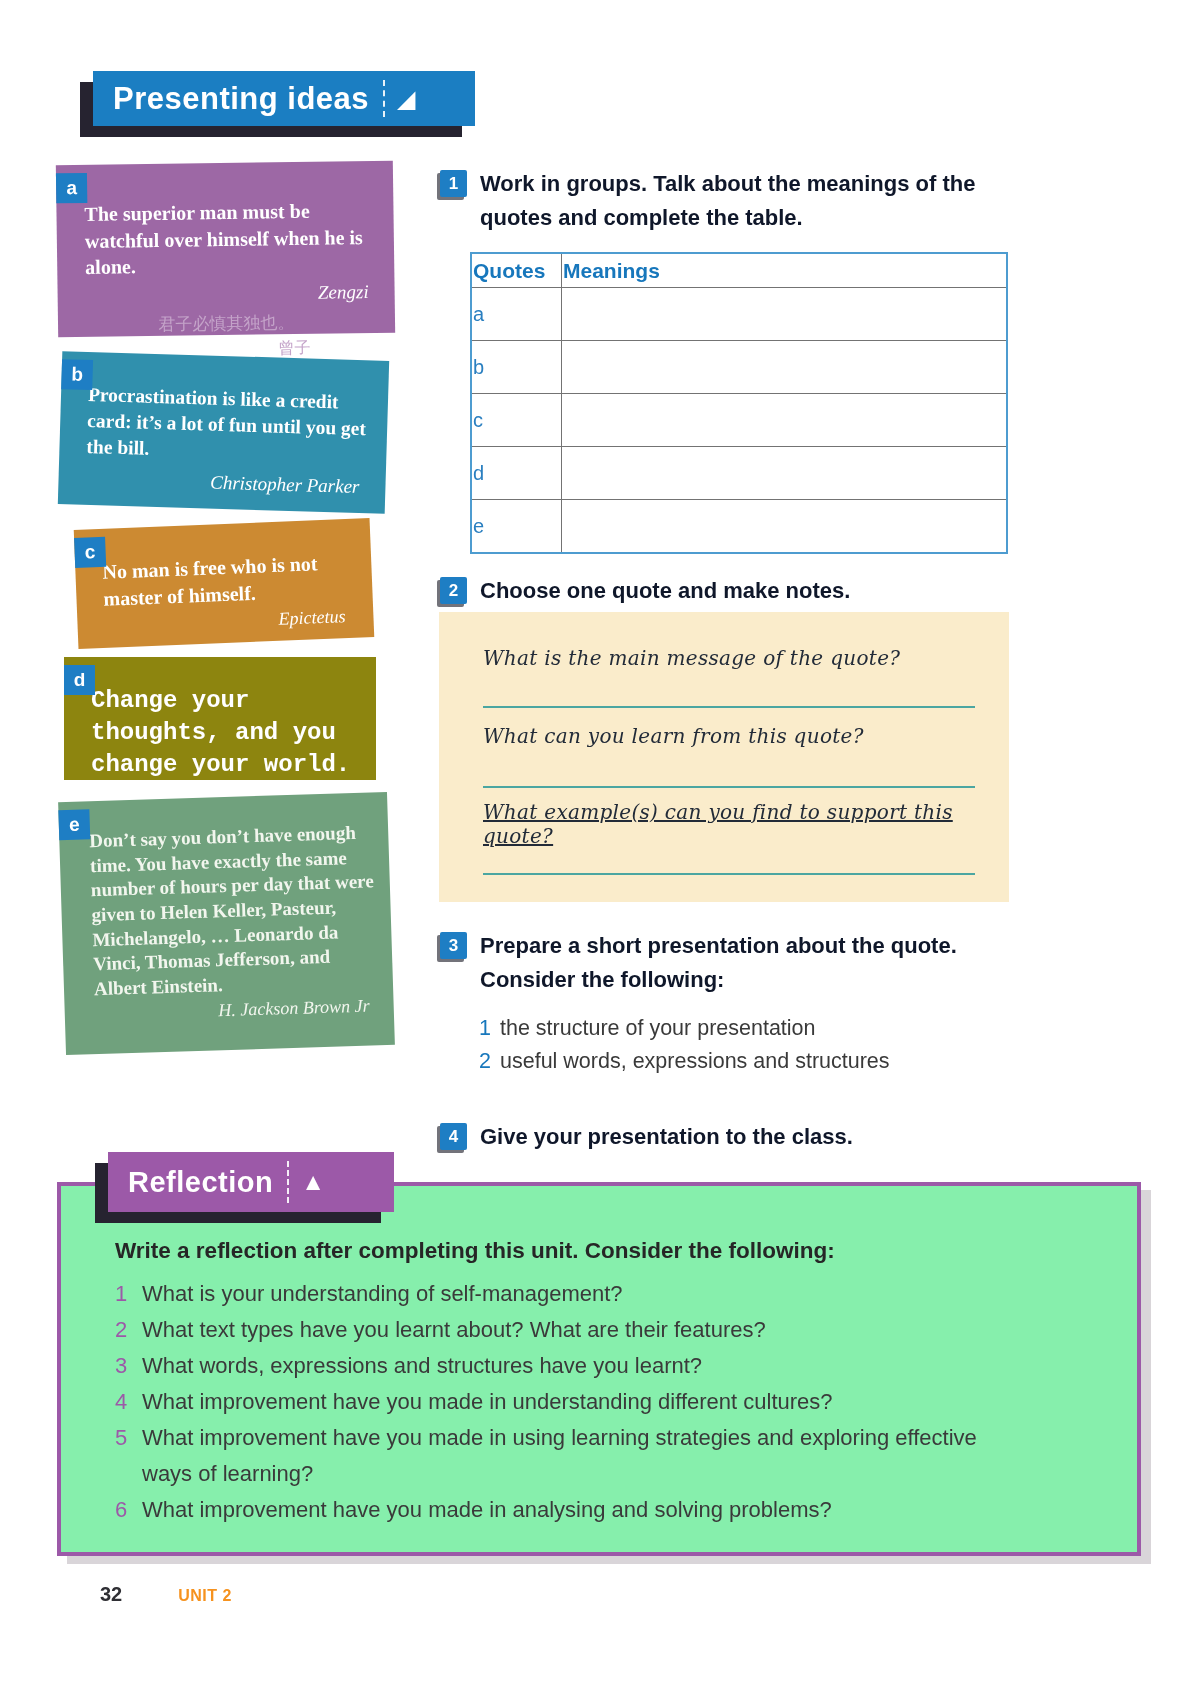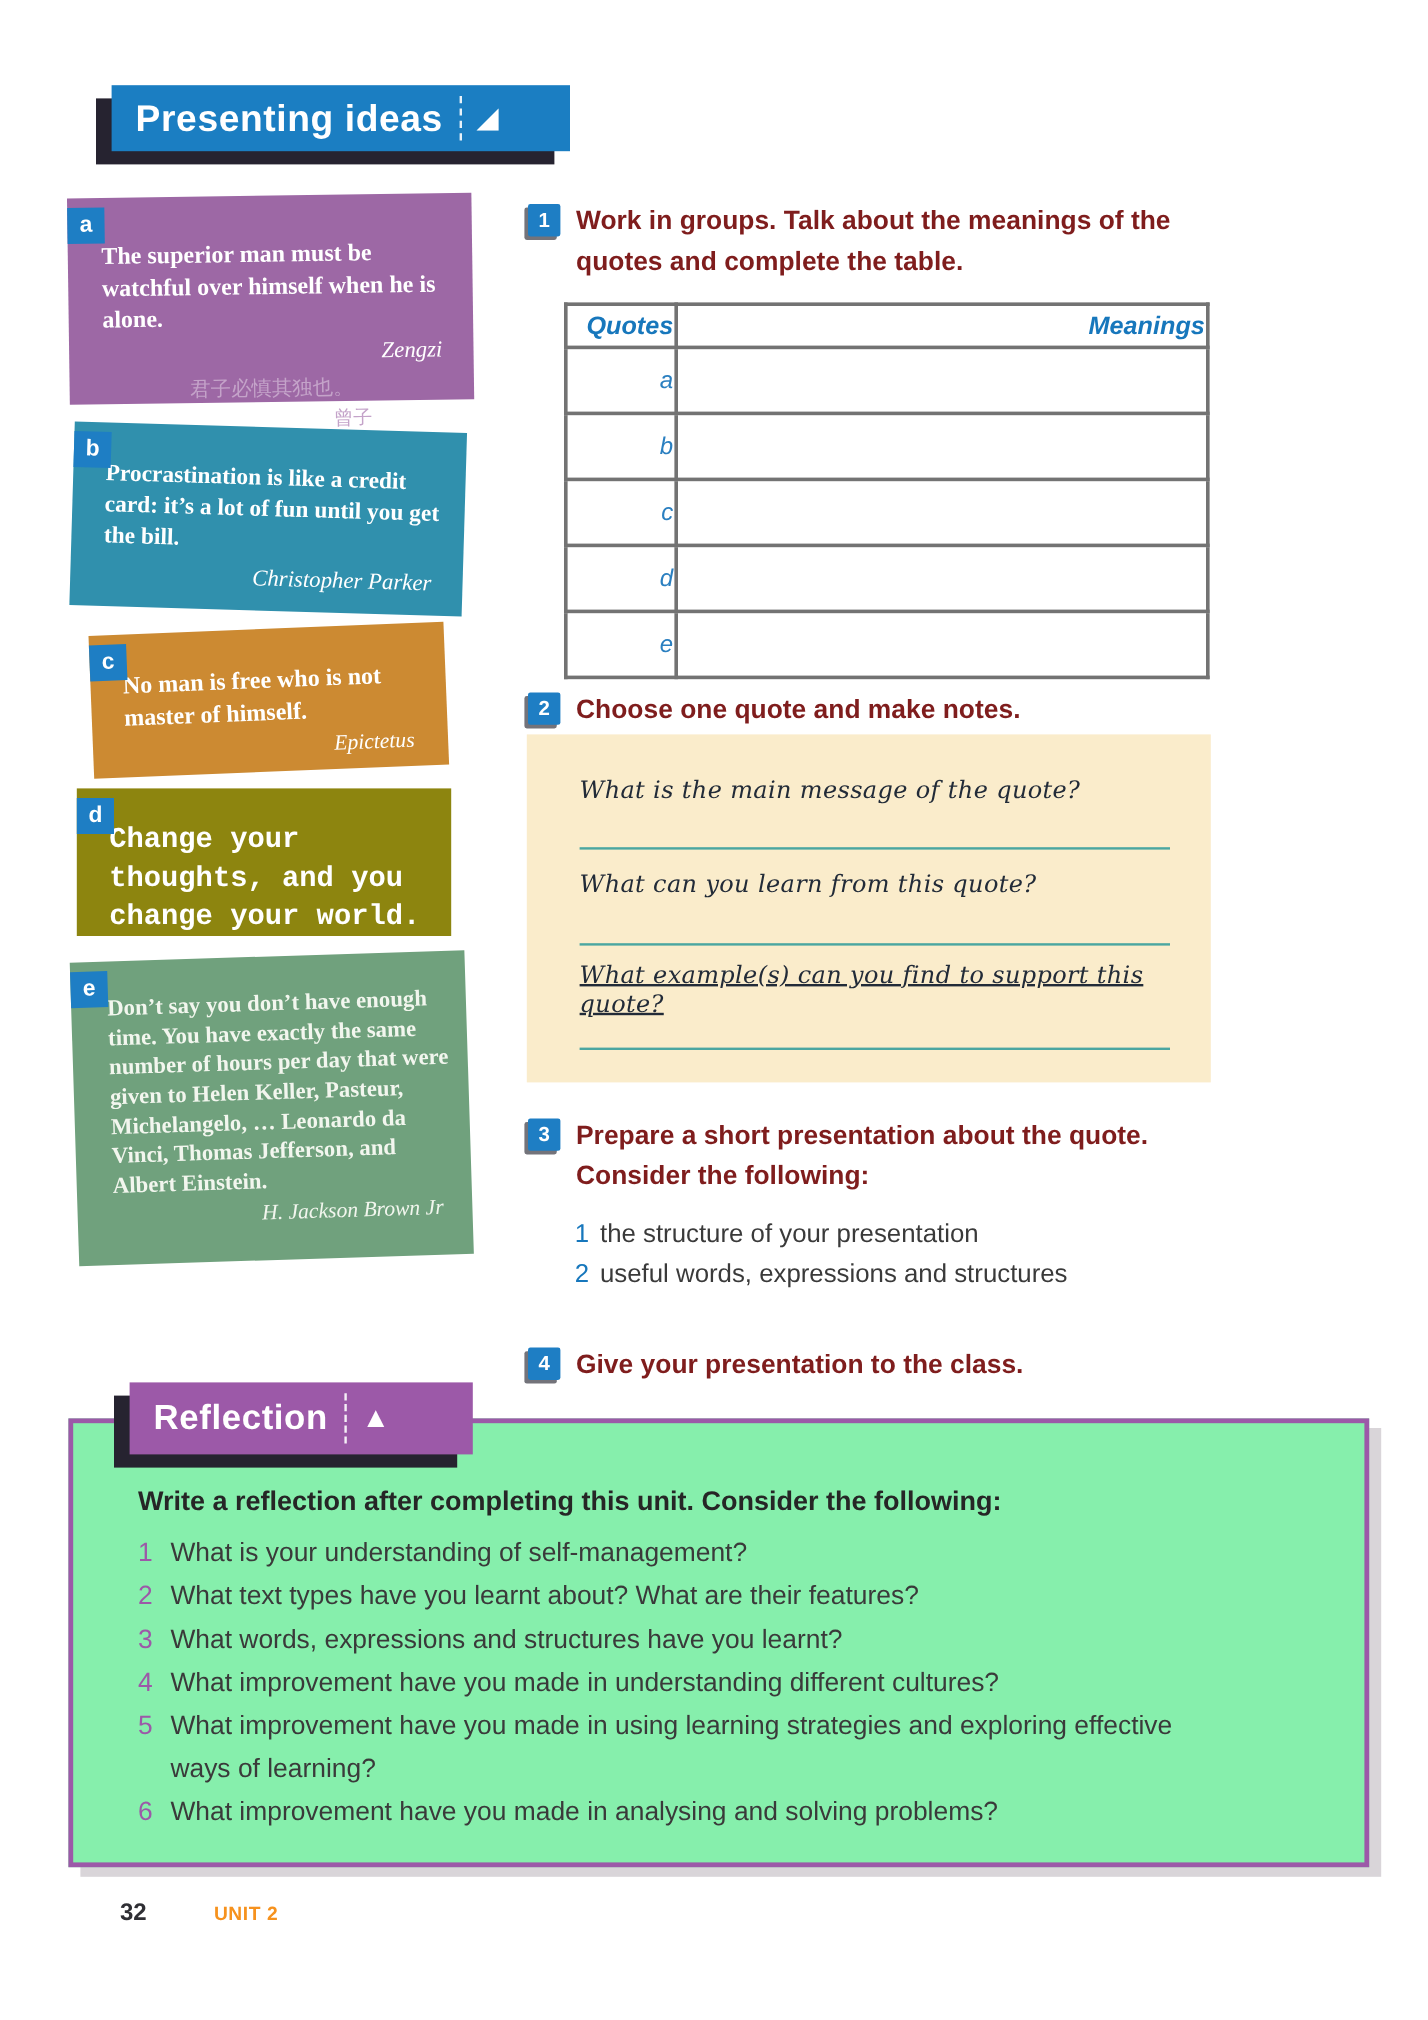--- a/index.html
+++ b/index.html
@@ -41,32 +41,32 @@
   #card-d .qauthor{font-size:18px;margin-right:28px;}
   #card-e{left:62px;top:797px;width:329px;height:253px;background:#70a17d;transform:rotate(-1.8deg);}
   #card-e .qtext{padding:28px 14px 0 30px;font-size:19px;line-height:1.3;color:#f2f6ee;}
   #card-e .qauthor{font-size:18px;margin-right:24px;margin-top:2px;color:#f2f6ee;}
 
   
   .task{position:absolute;display:flex;gap:13px;}
   .badge{flex:none;width:27px;height:27px;margin-top:3px;background:#1e7ec4;color:#fff;
          font-weight:bold;font-size:17px;display:flex;align-items:center;justify-content:center;
          border-radius:2px;box-shadow:-3px 3px 0 #73737a;}
-  .task-text{font-size:22px;font-weight:bold;color:#7f1d1d;line-height:1.55;width:545px;}
+  .task-text{font-size:22px;font-weight:bold;color:#0f172a;line-height:1.55;width:545px;}
   #task-1{left:440px;top:167px;}
   #task-2{left:440px;top:574px;}
   #task-3{left:440px;top:929px;}
   #task-4{left:440px;top:1120px;}
   .subitems{position:absolute;left:479px;top:1012px;}
   .subitem{display:flex;font-size:21.5px;color:#3a3a3a;line-height:33px;}
   .subitem .snum{color:#1777bc;width:21px;flex:none;}
 
   
   .qtable{position:absolute;left:470px;top:252px;width:538px;border-collapse:collapse;}
-  .qtable th,.qtable td{border:3px solid #737373;text-align:right;font-style:italic;}
+  .qtable th,.qtable td{border:1px solid #737373;text-align:left;}
   .qtable{border:2px solid #4d9cd0;}
   .qtable th{height:31px;color:#1777bc;font-size:21px;font-weight:bold;}
   .qtable td{height:50px;color:#2a7fc0;font-size:20px;}
   .qtable .col-quotes{width:87px;}
 
   
   .notes-box{position:absolute;left:439px;top:612px;width:570px;height:290px;background:#faeccb;}
   .note-q{position:absolute;left:44px;font-family:"DejaVu Serif", serif;font-style:italic;
           font-size:20px;color:#222b38;letter-spacing:.3px;}
   .note-line{position:absolute;left:44px;width:492px;border-bottom:2px solid #4aa6a1;}

